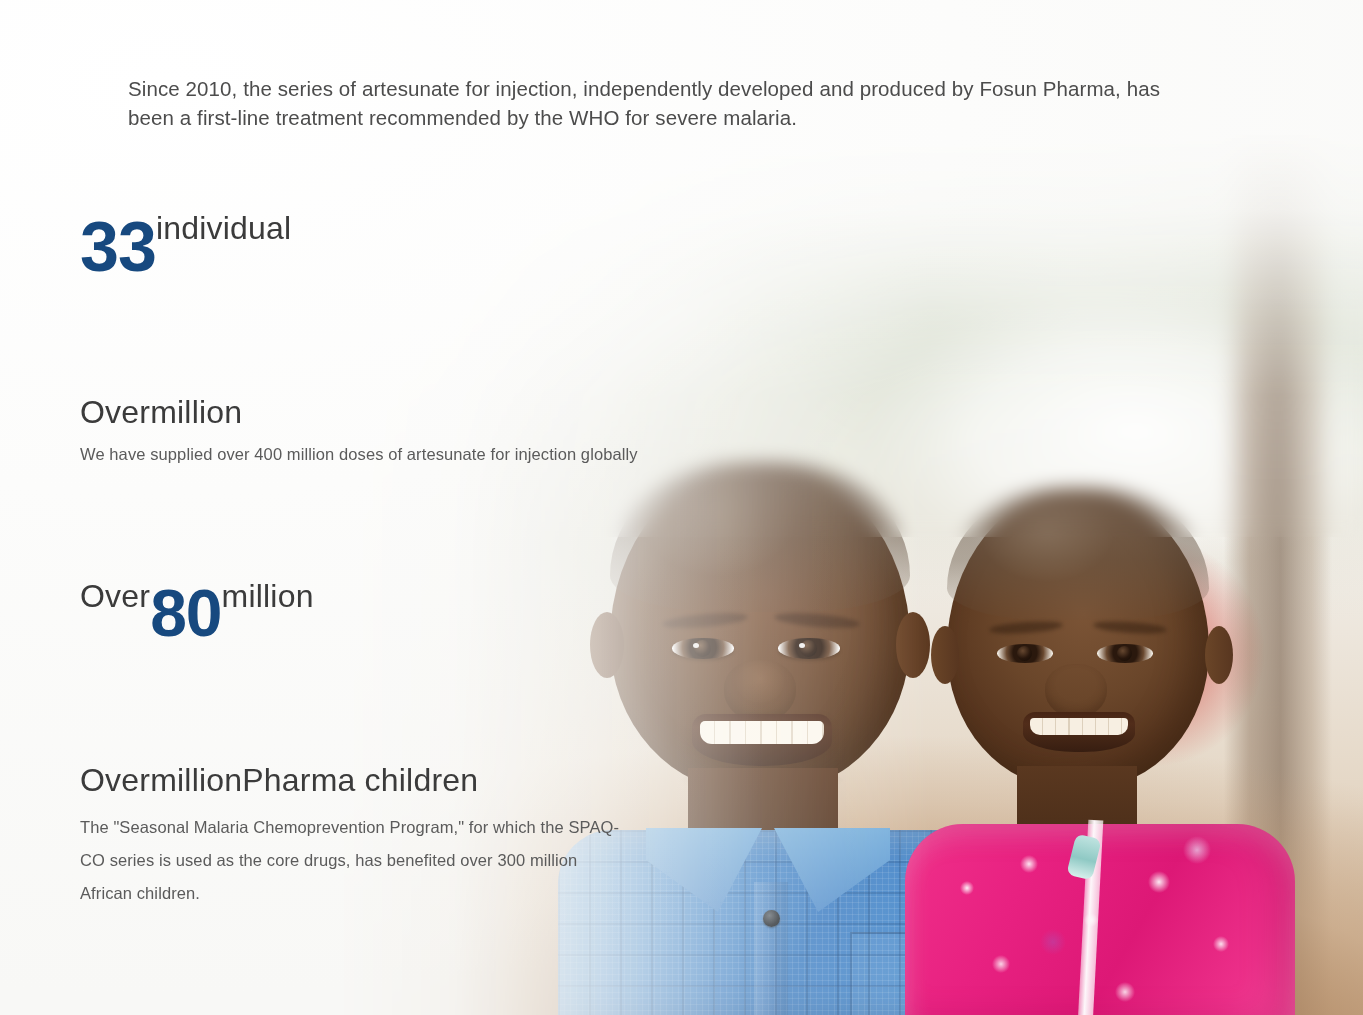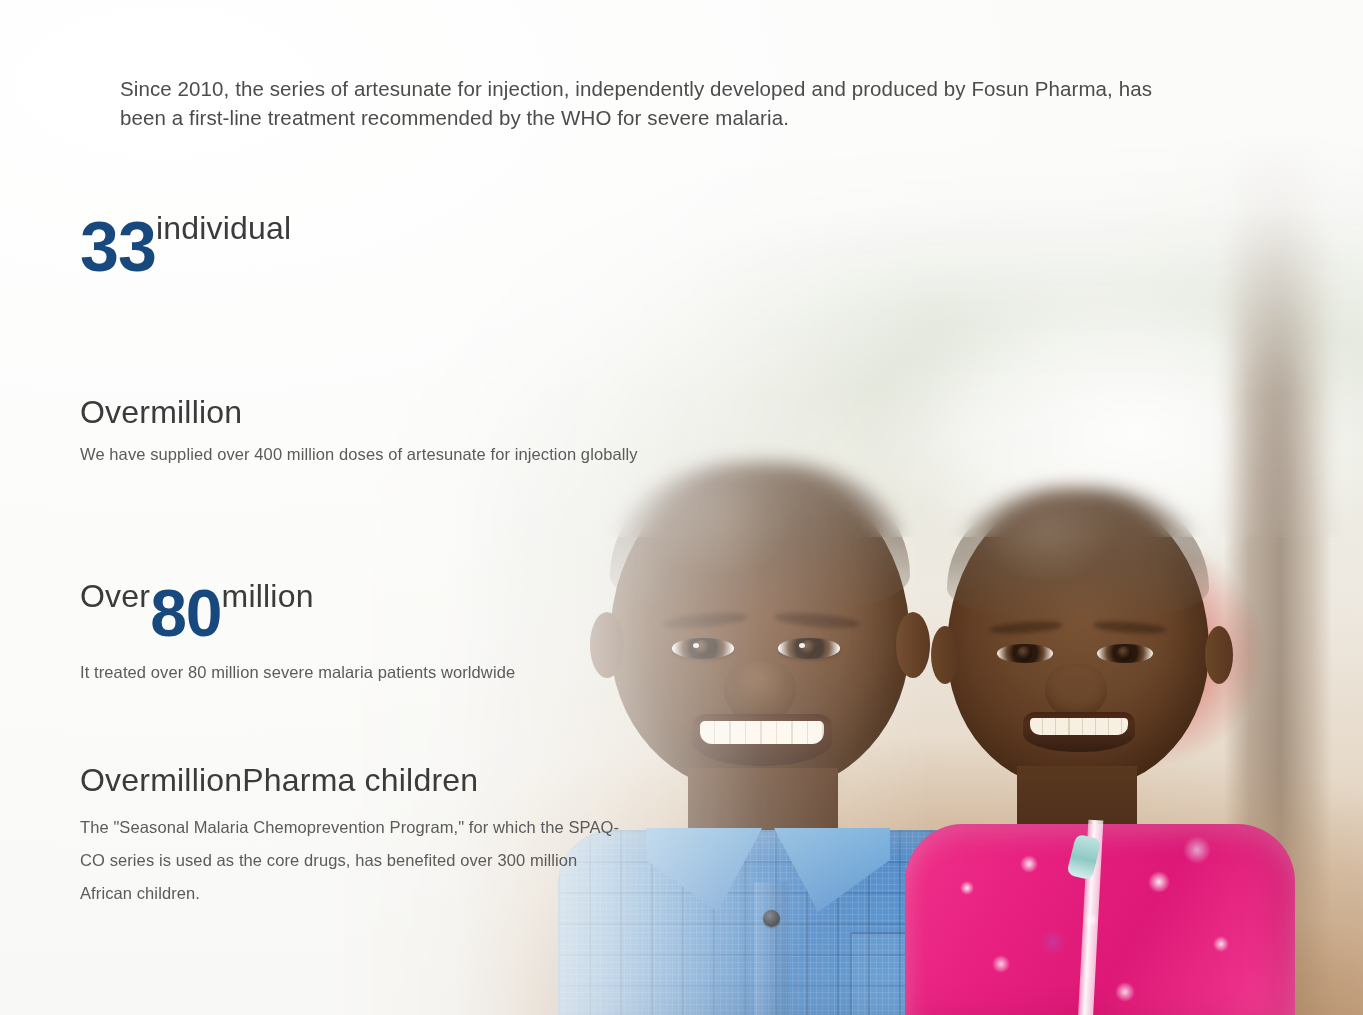--- a/index.html
+++ b/index.html
@@ -249,21 +249,21 @@
 
   
   .photo-blur-top {
     position:absolute; left:0; top:0; width:100%; height:46%;
     backdrop-filter:blur(9px);
     pointer-events:none;
   }
 
   
   .intro {
-    position:absolute; left:120px; top:74px; width:1070px;
+    position:absolute; left:128px; top:74px; width:1070px;
     font-size:20.5px; line-height:29px; color:#4c4c4c; letter-spacing:0.1px;
   }
 
   .stats { position:absolute; left:80px; top:212px; width:560px; }
 
   .stat { margin-bottom:0; }
   .stat-head {
     display:flex; align-items:flex-start; white-space:nowrap;
     line-height:1.0;
   }
@@ -373,21 +373,20 @@
       <div class="stat-desc">We have supplied over 400 million doses of artesunate for injection globally</div>
     </div>
 
     <div class="stat" id="stat-2">
       <div class="stat-head">
         <span class="stat-pre">Over</span>
         <span class="stat-num">80</span>
         <span class="stat-post">million</span>
         <span class="stat-extra"></span>
       </div>
-      <div class="stat-desc">It treated over 80 million severe malaria patients worldwide</div>
     </div>
 
     <div class="stat" id="stat-3">
       <div class="stat-head">
         <span class="stat-pre">Over</span>
         <span class="stat-post">million</span>
         <span class="stat-extra">Pharma children</span>
       </div>
       <div class="stat-desc">The "Seasonal Malaria Chemoprevention Program," for which the SPAQ-CO series is used as the core drugs, has benefited over 300 million African children.</div>
     </div>

